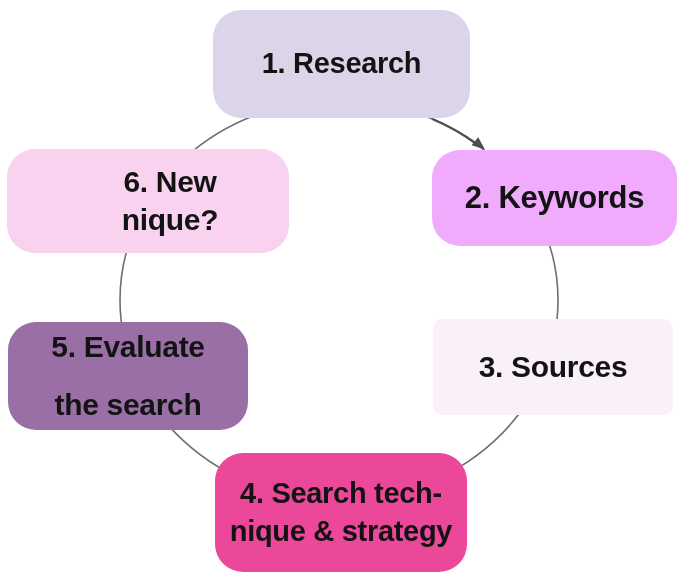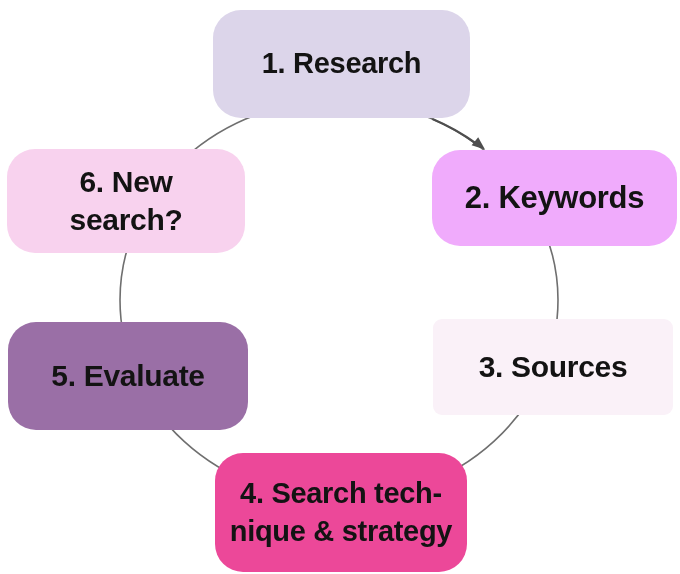--- a/index.html
+++ b/index.html
@@ -34,21 +34,21 @@
     letter-spacing: -0.3px;
     line-height: 1.28;
   }
   .step-line { white-space: nowrap; }
 
   #step-1 { left: 213px; top: 10px;  width: 257px; height: 108px; font-size: 29px; }
   #step-2 { left: 432px; top: 150px; width: 245px; height: 96px;  font-size: 31px; }
   #step-3 { left: 433px; top: 319px; width: 240px; height: 96px;  font-size: 30px; border-radius: 9px; }
   #step-4 { left: 215px; top: 453px; width: 252px; height: 119px; font-size: 29px; }
   #step-5 { left: 8px;   top: 322px; width: 240px; height: 108px; font-size: 30px; gap: 20px; }
-  #step-6 { left: 7px;   top: 149px; width: 238px; height: 104px; font-size: 30px; }
+  #step-6 { left: 7px;   top: 149px; width: 238px; height: 104px; font-size: 30px; padding-left: 44px; }
 </style>
 </head>
 <body>
 
 <div class="stage">
 
   <svg class="connector-layer" viewBox="0 0 680 574" xmlns="http://www.w3.org/2000/svg">
     <ellipse cx="339" cy="300" rx="219" ry="200" fill="none" stroke-width="1.6" stroke="#6f6f6f"></ellipse>
     <path d="M 433 119.3 Q 456 129 476 143.5" fill="none" stroke-width="2.2" stroke-linecap="round" stroke="#4e4e4e"></path>
     <polygon points="485,149.5 471.6,145.3 478.2,137.3" fill="#4e4e4e"></polygon>
@@ -66,20 +66,21 @@
     <div class="step-line">3. Sources</div>
   </div>
 
   <div id="step-4" class="step-box" style="background-color: #ec4899; color: rgb(19, 19, 19);">
     <div class="step-line">4. Search tech-</div>
     <div class="step-line">nique &amp; strategy</div>
   </div>
 
   <div id="step-5" class="step-box" style="background-color: rgb(154, 111, 166); color: rgb(19, 19, 19);">
     <div class="step-line">5. Evaluate</div>
+    <div class="step-line">the search</div>
   </div>
 
   <div id="step-6" class="step-box" style="background-color: rgb(248, 210, 238); color: rgb(19, 19, 19);">
     <div class="step-line">6. New</div>
-    <div class="step-line">search?</div>
+    <div class="step-line">nique?</div>
   </div>
 
 </div>
 
 </body></html>

